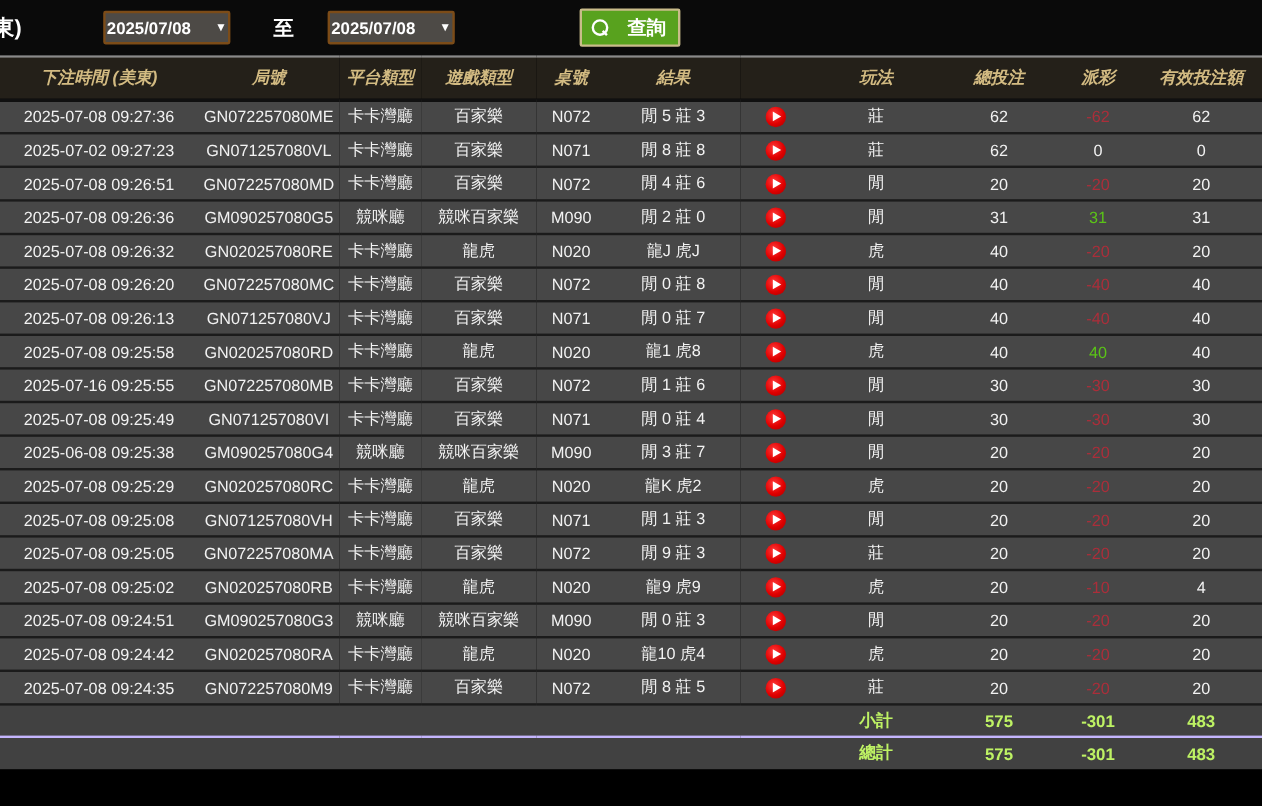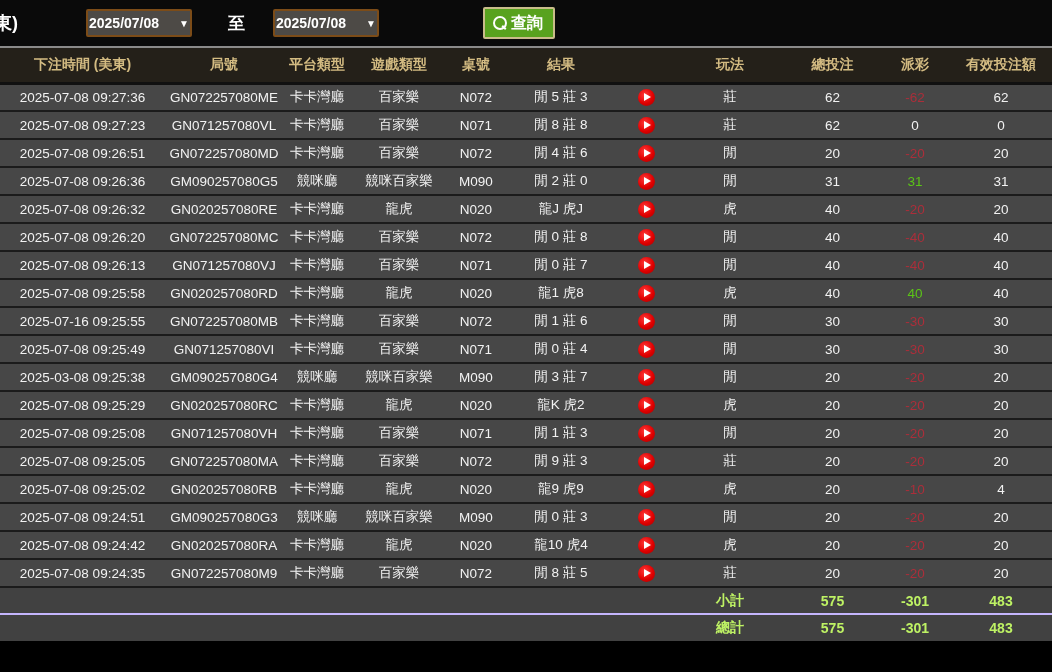--- a/index.html
+++ b/index.html
@@ -56,21 +56,21 @@
     height: 32px;
     padding: 0 10px 0 8px;
     background: #58a21e;
     border: 2px solid #c9bc8a;
     border-radius: 2px;
     color: #fff;
     font-weight: bold;
     font-size: 16px;
     display: flex;
     align-items: center;
-    gap: 4px;
+    gap: 16px;
     cursor: pointer;
   }
   .mag-icon {
     width: 14px; height: 14px;
     position: relative;
     display: inline-block;
   }
   .mag-icon::before {
     content: "";
     position: absolute;
@@ -110,20 +110,21 @@
   thead th {
     background: #242019;
     color: #d3bb82;
     font-weight: bold;
     font-size: 14px;
     height: 36px;
     border-top: 2px solid #8a8a8a;
     border-bottom: 3px solid #101010;
     text-align: center;
     white-space: nowrap;
+    font-style: italic;
   }
   tbody td {
     background: #474747;
     height: 28px;
     border-bottom: 2px solid #1b1b1b;
     text-align: center;
     color: #f2f2f2;
     white-space: nowrap;
     font-weight: 500;
   }
@@ -217,21 +218,21 @@
         <td>百家樂</td>
         <td>N072</td>
         <td>閒 5 莊 3</td>
         <td><span class="play-icon"></span></td>
         <td>莊</td>
         <td>62</td>
         <td class="payout-neg">-62</td>
         <td>62</td>
       </tr>
       <tr>
-        <td>2025-07-08 09:27:23</td>
+        <td>2025-07-02 09:27:23</td>
         <td>GN071257080VL</td>
         <td>卡卡灣廳</td>
         <td>百家樂</td>
         <td>N071</td>
         <td>閒 8 莊 8</td>
         <td><span class="play-icon"></span></td>
         <td>莊</td>
         <td>62</td>
         <td>0</td>
         <td>0</td>
@@ -334,21 +335,21 @@
         <td>百家樂</td>
         <td>N071</td>
         <td>閒 0 莊 4</td>
         <td><span class="play-icon"></span></td>
         <td>閒</td>
         <td>30</td>
         <td class="payout-neg">-30</td>
         <td>30</td>
       </tr>
       <tr>
-        <td>2025-03-08 09:25:38</td>
+        <td>2025-06-08 09:25:38</td>
         <td>GM090257080G4</td>
         <td>競咪廳</td>
         <td>競咪百家樂</td>
         <td>M090</td>
         <td>閒 3 莊 7</td>
         <td><span class="play-icon"></span></td>
         <td>閒</td>
         <td>20</td>
         <td class="payout-neg">-20</td>
         <td>20</td>

